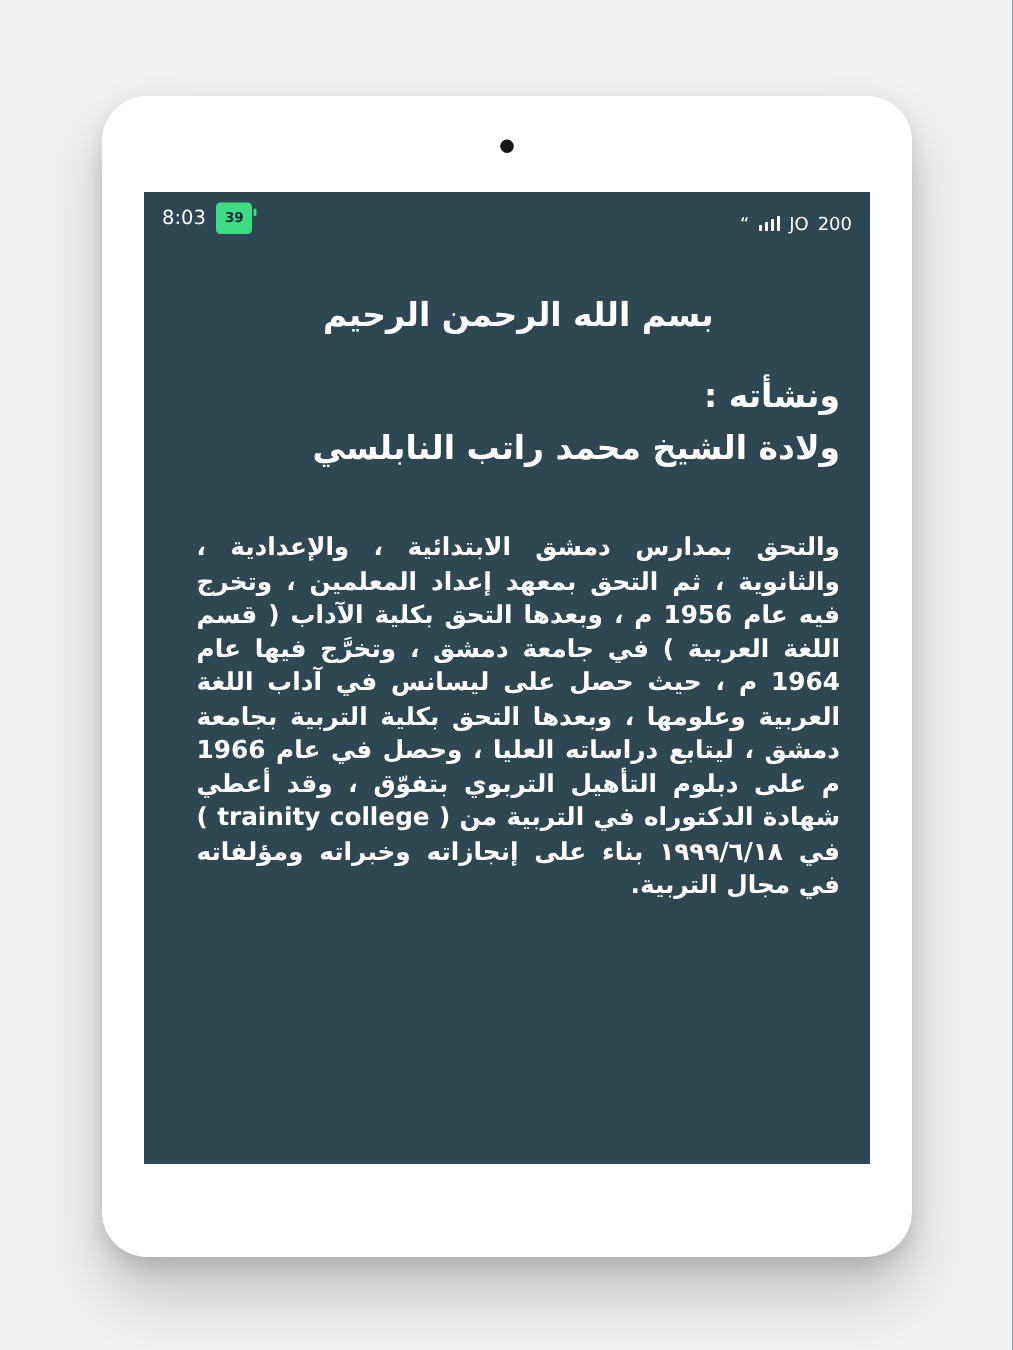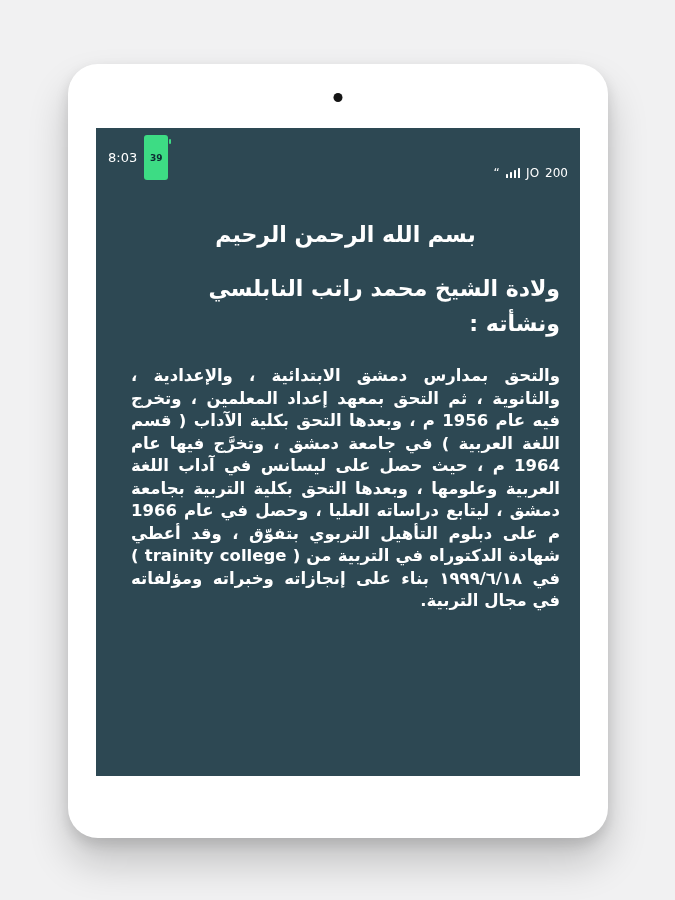--- a/index.html
+++ b/index.html
@@ -26,21 +26,21 @@
   .statusbar{
     display:flex;justify-content:space-between;align-items:flex-end;
     padding:7px 12px 2px 12px;
     font-size:13px;
     gap:44px;
   }
   .sb-left{display:flex;align-items:center;gap:7px;}
   .sb-right{display:flex;align-items:center;gap:6px;font-size:12px;}
   .battery-pill{
     display:inline-flex;align-items:center;justify-content:center;
-    min-width:20px;height:13px;padding:16px 2px;
+    min-width:20px;height:13px;padding:4px 2px;
     background:var(--battery-green,#3ddc84);
     border-radius:3px;color:#0d2b33;font-size:9px;font-weight:700;
     position:relative;
   }
   .battery-pill:after{
     content:"";position:absolute;right:-3px;top:4px;width:2px;height:5px;
     background:var(--battery-green,#3ddc84);border-radius:1px;
   }
   .signal{display:inline-flex;align-items:flex-end;gap:1.5px;height:10px;}
   .signal i{display:block;width:2.5px;background:#fff;border-radius:.5px;}
@@ -54,21 +54,21 @@
   .basmala{
     text-align:center;font-size:22px;margin-top:10px;
   }
   .heading{
     text-align:right;font-size:22px;line-height:35px;margin-top:24px;
   }
   .para{
     text-align:justify;font-size:16.5px;line-height:22.5px;margin:0;
   }
   .p1{margin-top:46px;}
-  .p2{margin-top:24px;}
+  .p2{margin-top:37px;}
 </style>
 </head>
 <body>
 
 <div class="device">
   <div class="camera"></div>
 
   <div class="screen">
 
     <div class="statusbar">
@@ -87,20 +87,20 @@
             <i class="b4"></i>
         </span>
         <span>JO</span>
         <span>200</span>
       </div>
     </div>
 
     <div class="content">
       <div class="basmala">بسم الله الرحمن الرحيم</div>
       <div class="heading">
+        <div>ونشأته :</div>
         <div>ولادة الشيخ محمد راتب النابلسي</div>
-        <div>ونشأته :</div>
       </div>
       <p class="para p2">والتحق بمدارس دمشق الابتدائية ، والإعدادية ، والثانوية ، ثم التحق بمعهد إعداد المعلمين ، وتخرج فيه عام 1956 م ، وبعدها التحق بكلية الآداب ( قسم اللغة العربية ) في جامعة دمشق ، وتخرَّج فيها عام 1964 م ، حيث حصل على ليسانس في آداب اللغة العربية وعلومها ، وبعدها التحق بكلية التربية بجامعة دمشق ، ليتابع دراساته العليا ، وحصل في عام 1966 م على دبلوم التأهيل التربوي بتفوّق ، وقد أعطي شهادة الدكتوراه في التربية من ( trainity college ) في ١٩٩٩/٦/١٨ بناء على إنجازاته وخبراته ومؤلفاته في مجال التربية.</p>
     </div>
 
   </div>
 </div>
 
 </body></html>

